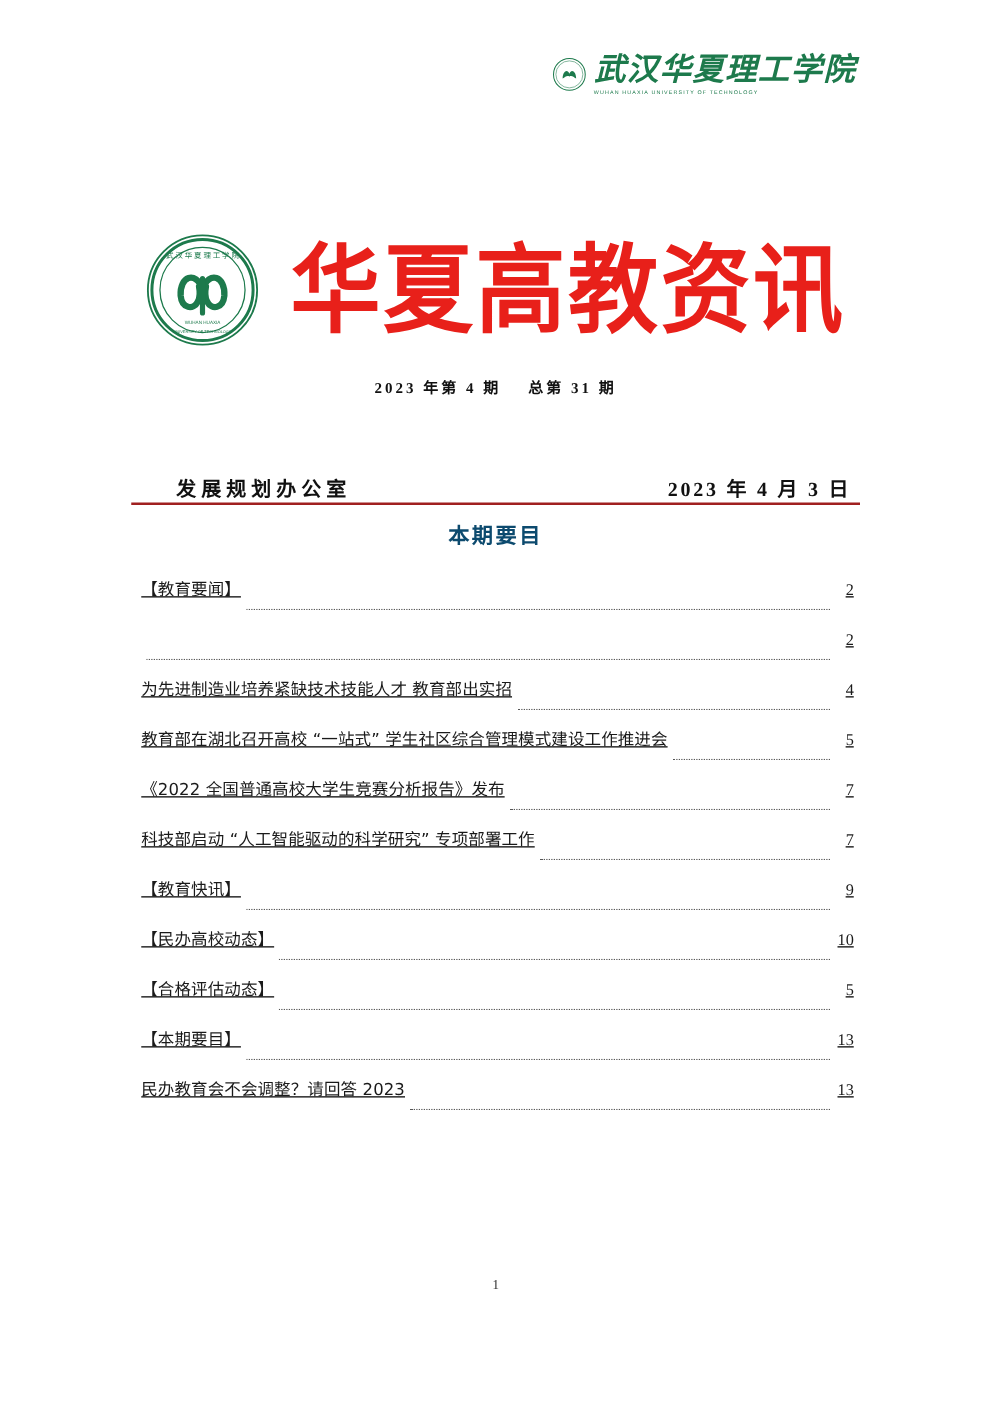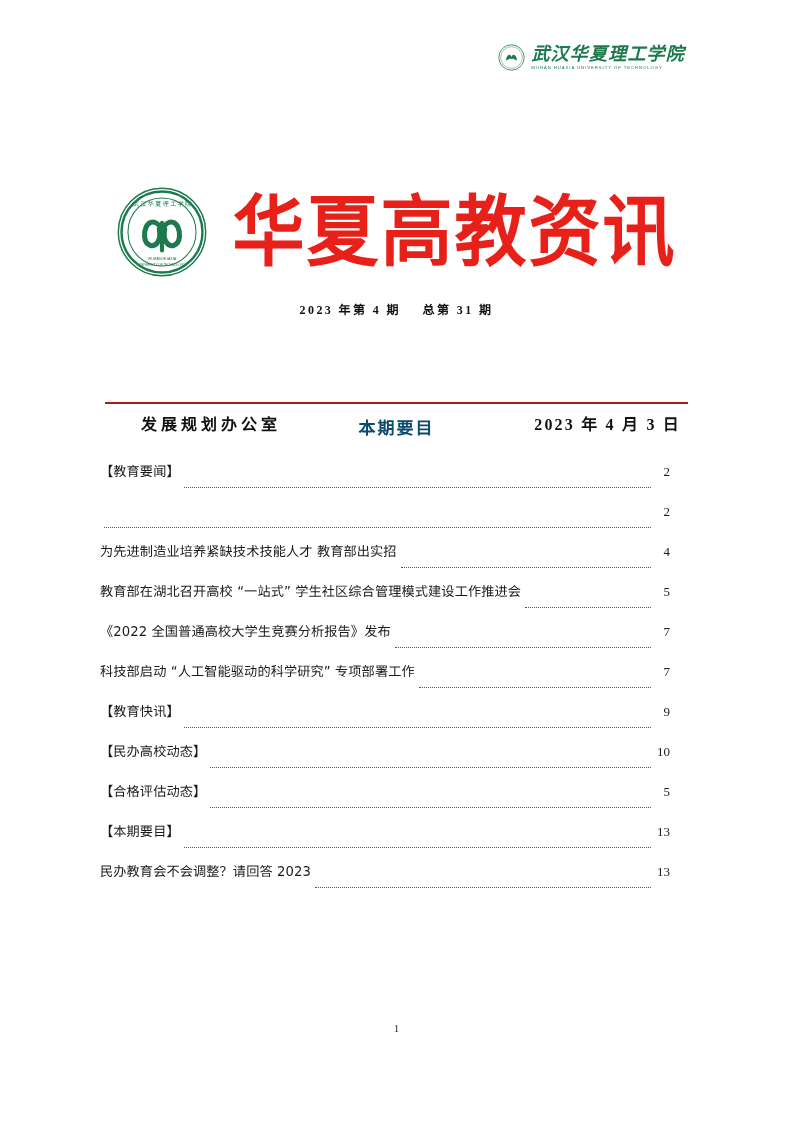--- a/index.html
+++ b/index.html
@@ -37,21 +37,21 @@
     flex: 0 0 auto;
   }
   .masthead-logo .names {
     display: flex;
     flex-direction: column;
     justify-content: center;
     line-height: 1;
   }
   .masthead-logo .cn {
     font-family: "Liberation Serif", "DejaVu Serif", serif;
-    font-size: 18px;
+    font-size: 25px;
     font-weight: 700;
     font-style: italic;
     color: #1d7a4c;
     letter-spacing: 1.2px;
     white-space: nowrap;
   }
   .masthead-logo .en {
     font-family: "Liberation Sans", "DejaVu Sans", sans-serif;
     font-size: 4.2px;
     color: #1d7a4c;
@@ -114,21 +114,20 @@
     align-items: baseline;
     justify-content: space-between;
     font-family: "Liberation Serif", "DejaVu Serif", serif;
     font-size: 16px;
     font-weight: 700;
     color: #111111;
   }
   .office-row .office {
     letter-spacing: 4px;
     padding-left: 28px;
-    margin-top: 33px;
   }
   .office-row .date {
     letter-spacing: 2.2px;
   }
   .red-rule {
     position: absolute;
     top: 402px;
     left: 105px;
     width: 583px;
     height: 2px;
@@ -146,22 +145,23 @@
     font-size: 17px;
     font-weight: 700;
     color: #0c4a6e;
     letter-spacing: 2px;
   }
 
   
   .toc {
     position: absolute;
     top: 452px;
-    left: 100px;
+    left: 113px;
     width: 570px;
+    text-decoration: underline;
   }
   .toc-entry {
     display: flex;
     align-items: baseline;
     width: 100%;
     height: 40px;
     font-family: "DejaVu Sans", "Liberation Sans", sans-serif;
     font-size: 13.2px;
     color: #1a1a1a;
     line-height: 40px;

